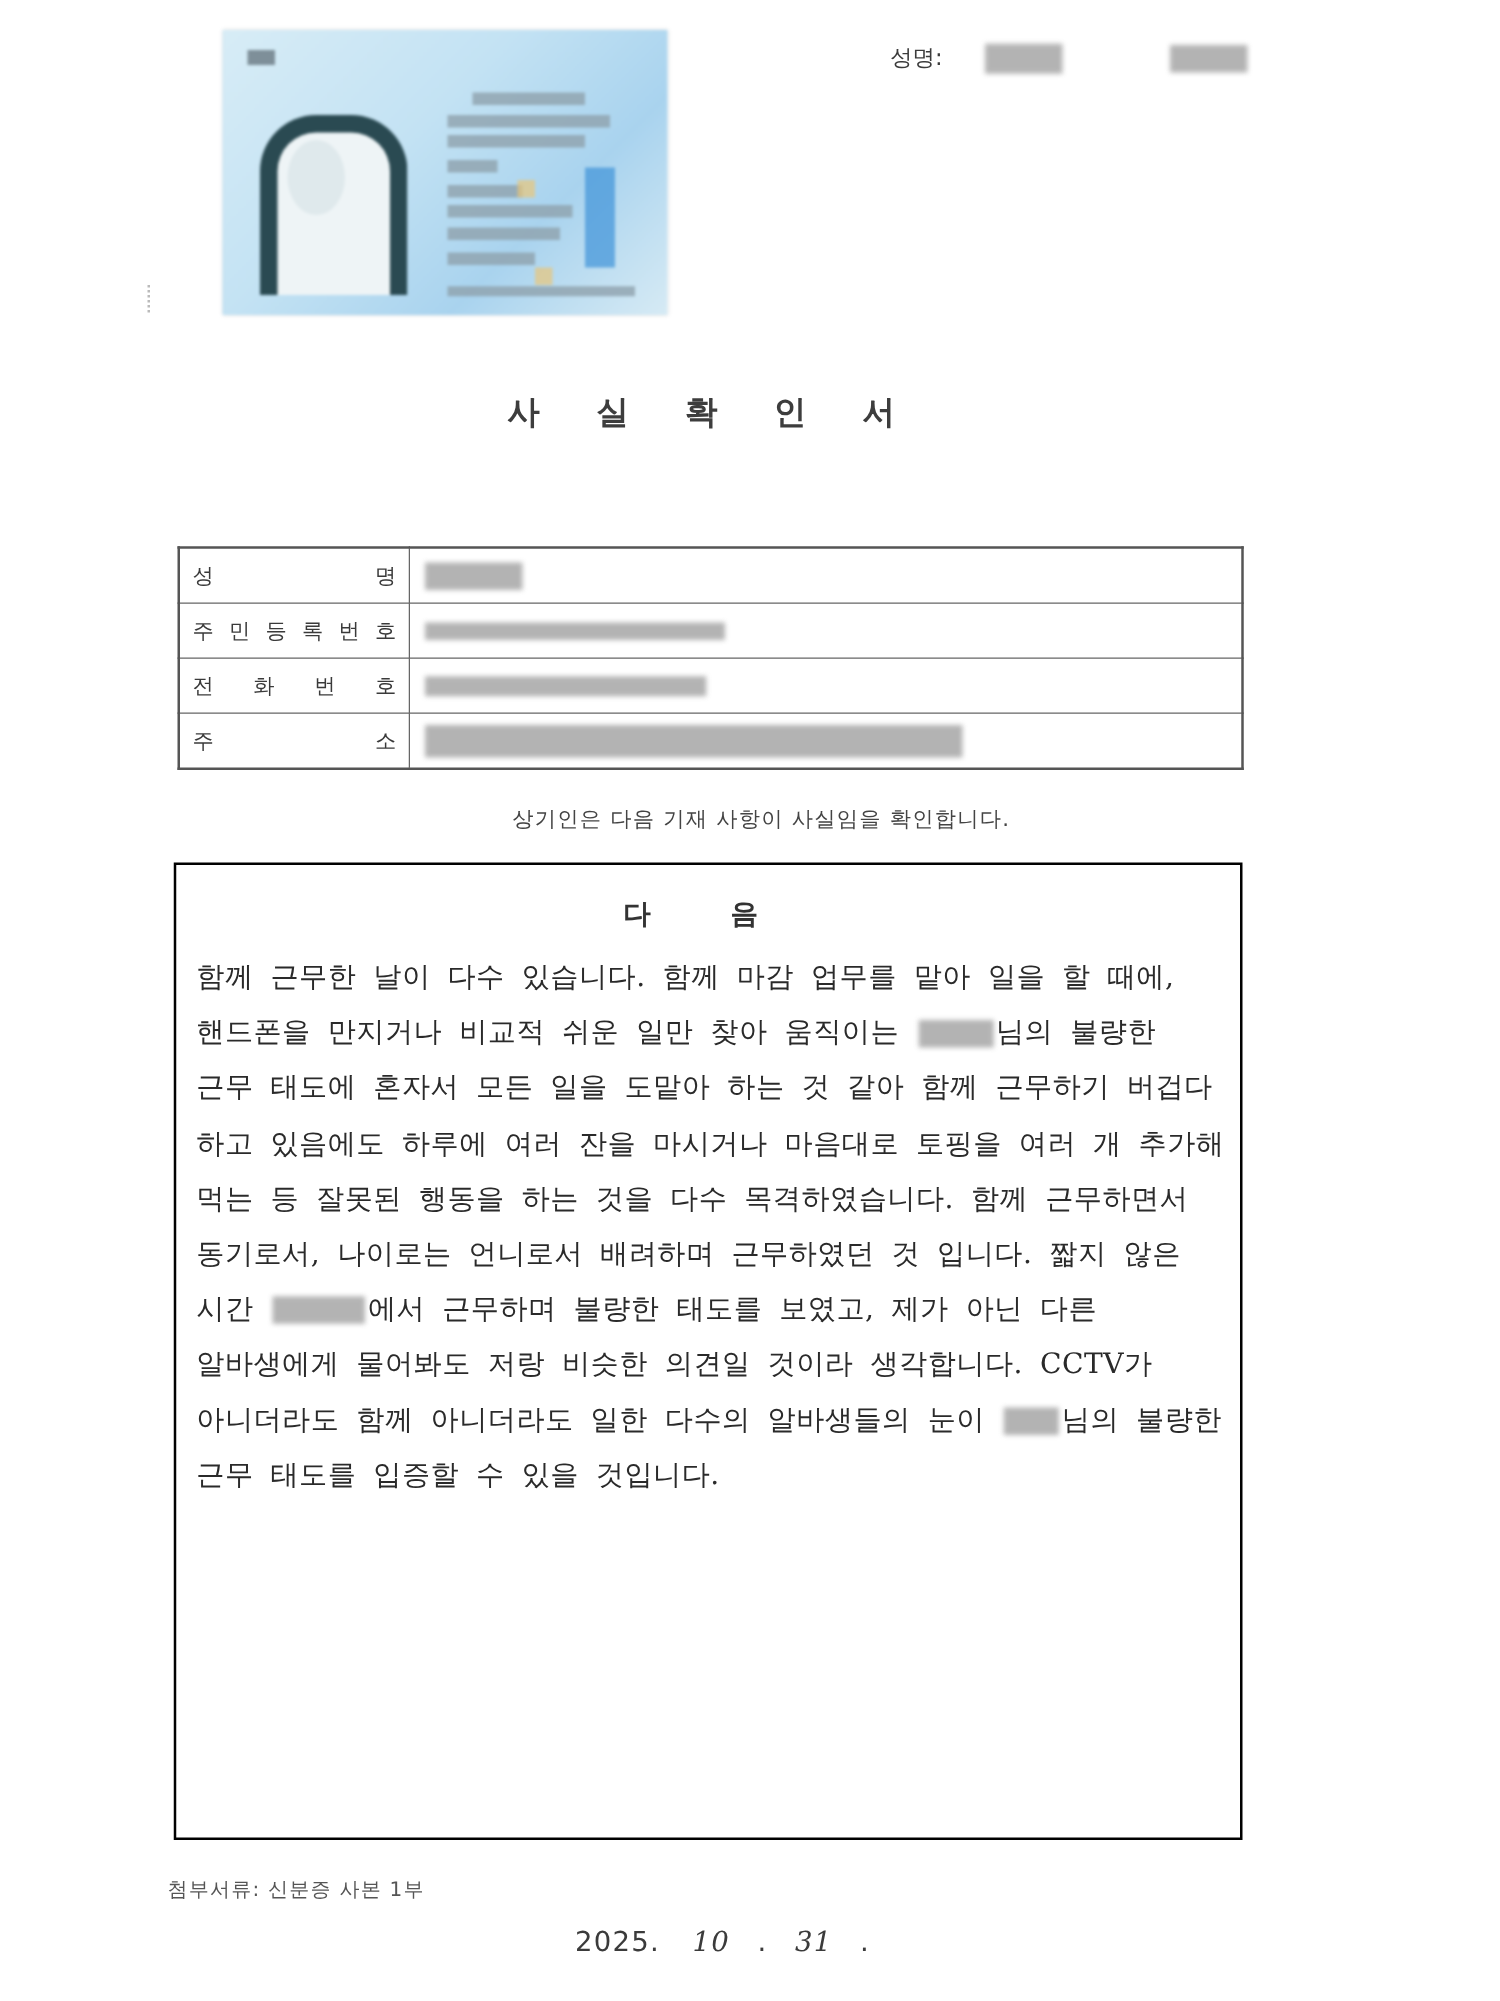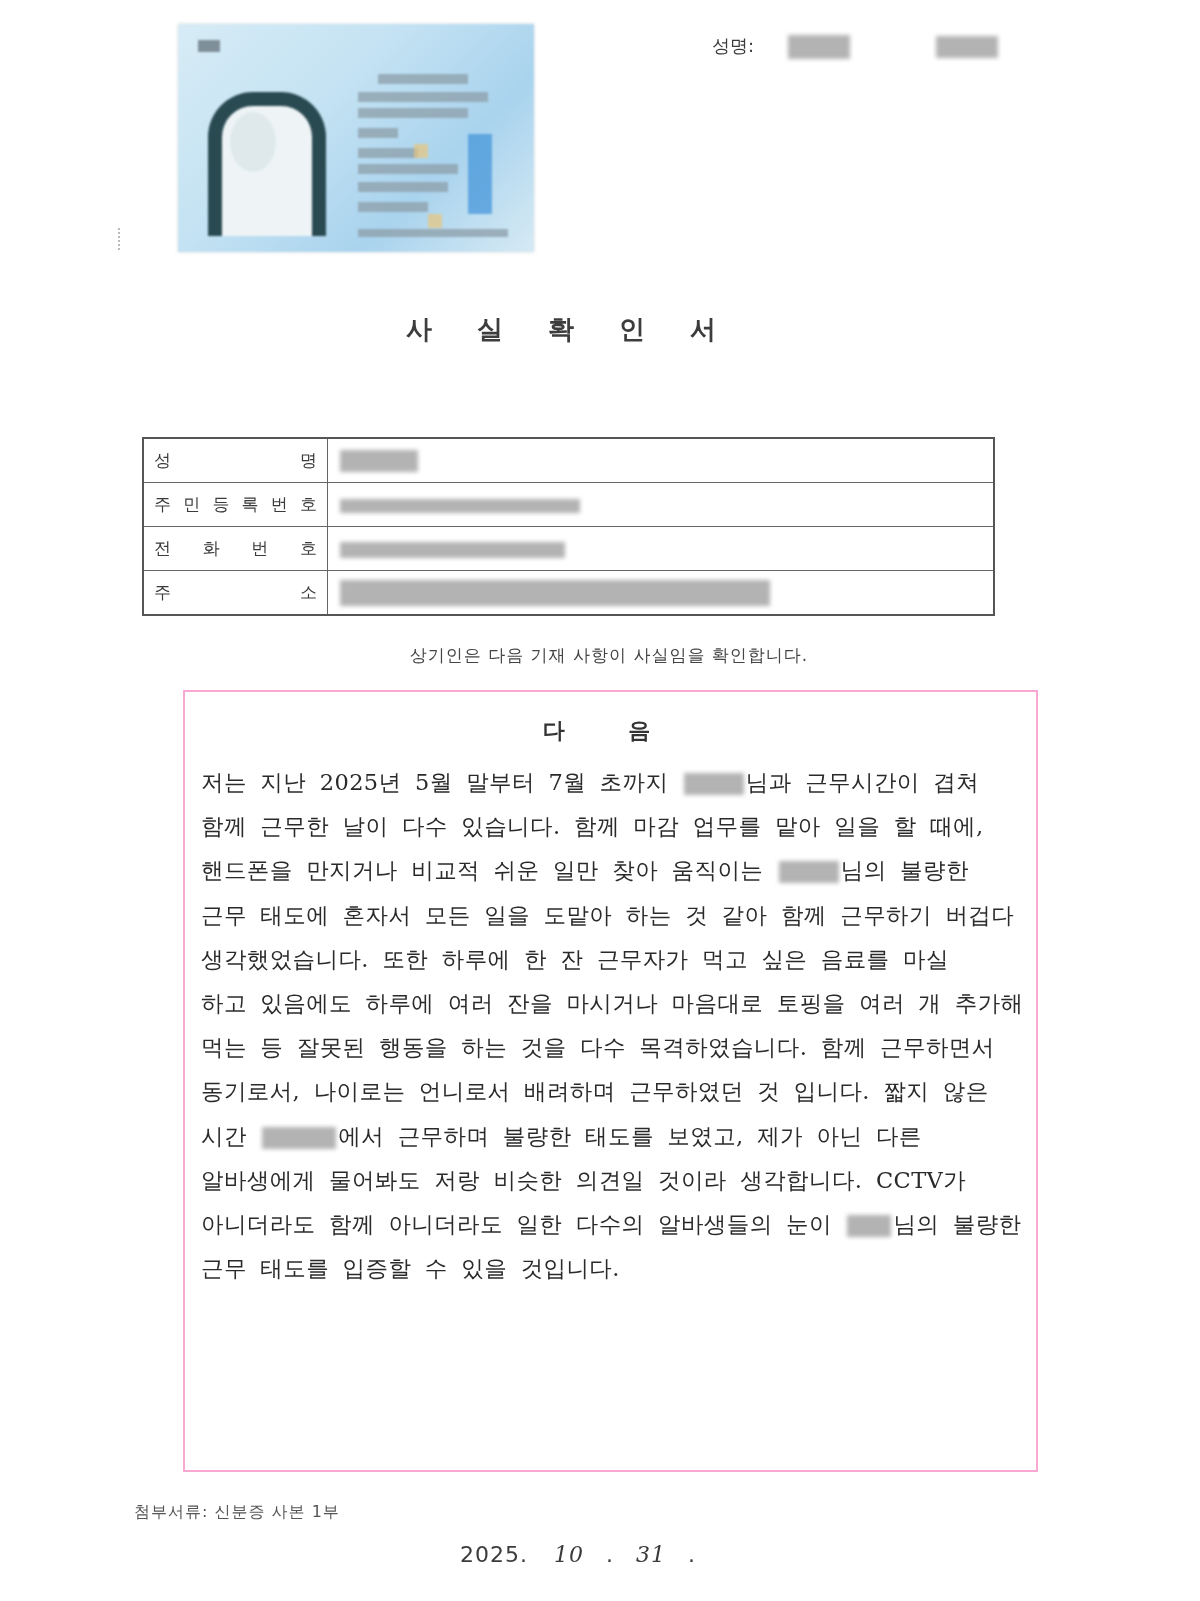--- a/index.html
+++ b/index.html
@@ -46,21 +46,21 @@
   .info-table td.lbl span.spread { display: flex; justify-content: space-between; }
   .info-table td.val { padding-left: 12px; }
 
   .confirm-line {
     position: absolute; left: 0; width: 1140px; top: 644px; text-align: center;
     font-size: 17px; color: #444; letter-spacing: 1px; margin-left: 39px;
   }
 
   .body-box {
     position: absolute; left: 139px; top: 690px; width: 855px; height: 782px;
-    border: 2px solid #f9a8d4; box-sizing: border-box; margin-left: 44px;
+    border: 2px solid #000000; box-sizing: border-box;
   }
   .body-box .heading {
     text-align: center; font-size: 22px; font-weight: bold; letter-spacing: 28px;
     margin-top: 24px; color: #333;
   }
   .handwriting {
     position: absolute; left: 16px; top: 68px; width: 826px;
     font-family: "DejaVu Serif", "Liberation Serif", serif;
     font-size: 22.5px; line-height: 44.2px; color: #2a2a2a;
     text-align: justify; text-align-last: left;
@@ -162,25 +162,23 @@
     </td>
   </tr>
 </tbody>
   </table>
 
 <div class="confirm-line">상기인은 다음 기재 사항이 사실임을 확인합니다.</div>
 
 <div class="body-box">
   <div class="heading">다 음</div>
   <div class="handwriting">
-    <span class="line"><span>저는 지난 2025년 5월 말부터 7월 초까지 </span><span class="redact"></span><span>님과 근무시간이 겹쳐</span></span>
     <span class="line"><span>함께 근무한 날이 다수 있습니다. 함께 마감 업무를 맡아 일을 할 때에,</span></span>
     <span class="line"><span>핸드폰을 만지거나 비교적 쉬운 일만 찾아 움직이는 </span><span class="redact"></span><span>님의 불량한</span></span>
     <span class="line"><span>근무 태도에 혼자서 모든 일을 도맡아 하는 것 같아 함께 근무하기 버겁다</span></span>
-    <span class="line"><span>생각했었습니다. 또한 하루에 한 잔 근무자가 먹고 싶은 음료를 마실</span></span>
     <span class="line"><span>하고 있음에도 하루에 여러 잔을 마시거나 마음대로 토핑을 여러 개 추가해</span></span>
     <span class="line"><span>먹는 등 잘못된 행동을 하는 것을 다수 목격하였습니다. 함께 근무하면서</span></span>
     <span class="line"><span>동기로서, 나이로는 언니로서 배려하며 근무하였던 것 입니다. 짧지 않은</span></span>
     <span class="line"><span>시간 </span><span class="redact" style="width:74px;"></span><span>에서 근무하며 불량한 태도를 보였고, 제가 아닌 다른</span></span>
     <span class="line"><span>알바생에게 물어봐도 저랑 비슷한 의견일 것이라 생각합니다. CCTV가</span></span>
     <span class="line"><span>아니더라도 함께 아니더라도 일한 다수의 알바생들의 눈이 </span><span class="redact" style="width:44px;"></span><span>님의 불량한</span></span>
     <span class="line"><span>근무 태도를 입증할 수 있을 것입니다.</span></span>
   </div>
 </div>
 

